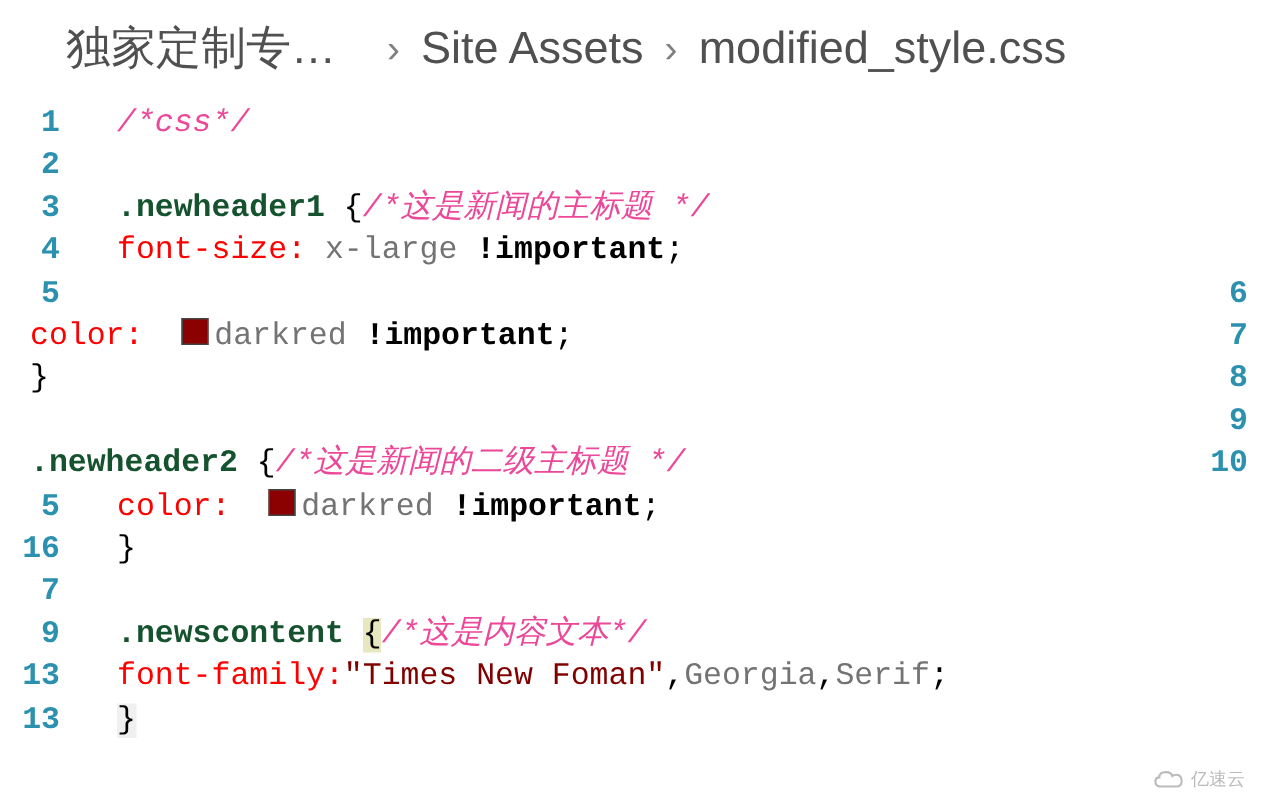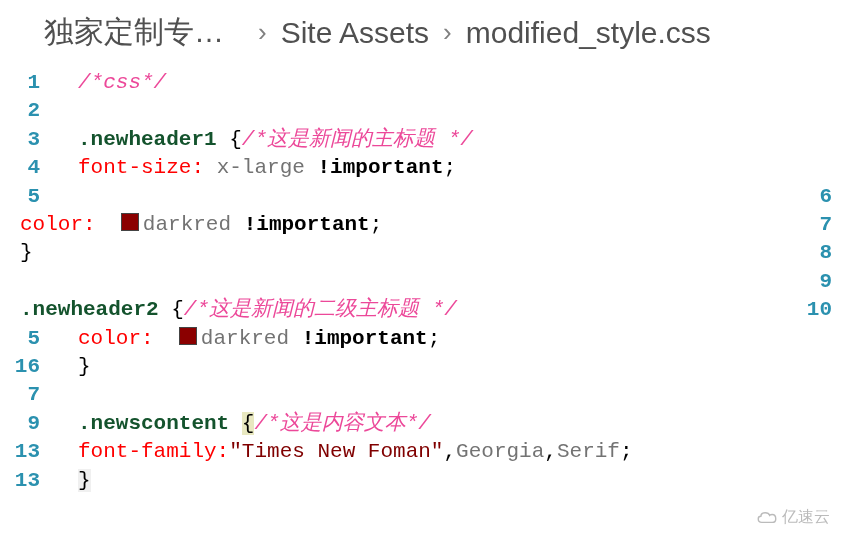--- a/index.html
+++ b/index.html
@@ -69,21 +69,21 @@
 
   .line-16 .content-span { background: #f0f0f0; }
 
   
   .watermark {
     position: absolute;
     right: 20px;
     bottom: 6px;
     color: #bbb;
     font-family: "Microsoft YaHei", sans-serif;
-    font-size: 16px;
+    font-size: 12px;
     display: flex;
     align-items: center;
     gap: 4px;
   }
   .cloud-icon { width: 22px; height: 14px; }
   .cloud-icon path { fill: none; stroke: #bbb; stroke-width: 1.6; }
 
   .editor-wrap { position: relative; height: 534px; }
 </style>
 </head>

